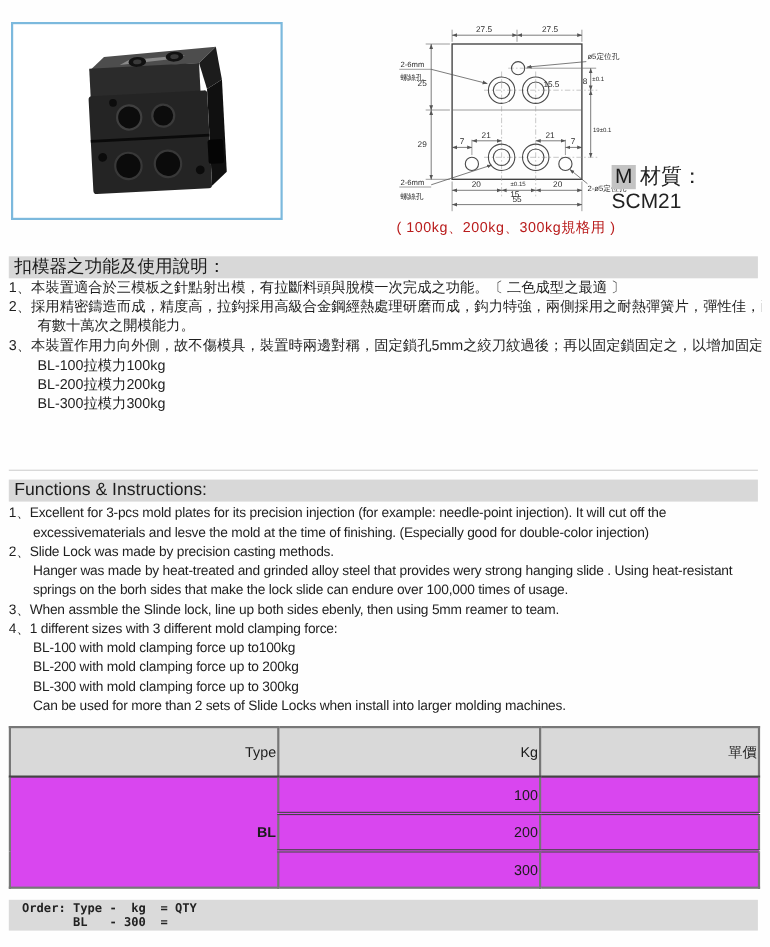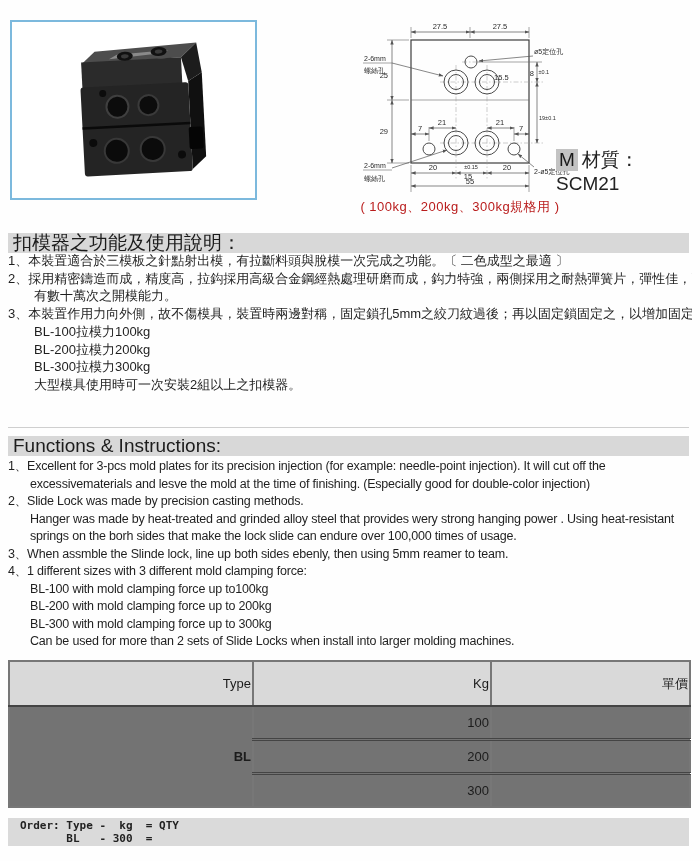--- a/index.html
+++ b/index.html
@@ -23,38 +23,38 @@
   .t2{font-size:5.5px;fill:#2b2b2b;}
   .tl{font-size:7px;fill:#2b2b2b;}
 
   .material{position:absolute;left:556px;top:147px;font-size:19px;color:#222;}
   .material .mbox{display:inline-block;background:#c3c3c3;color:#1a1a1a;padding:0 3px;margin-right:4px;}
   .caption{position:absolute;left:330px;top:198px;width:260px;text-align:center;
            font-size:13px;letter-spacing:0.5px;color:#b91c1c;}
 
   
   .bar{position:absolute;left:8px;width:681px;height:20px;background:#d8d8d8;
-       font-size:19px;line-height:20px;padding-left:5px;box-sizing:border-box;color:#1c1c1c;}
+       font-size:16px;line-height:20px;padding-left:5px;box-sizing:border-box;color:#1c1c1c;}
   .sep{position:absolute;left:8px;width:681px;height:1px;background:#cfcfcf;}
 
   
   .lines{position:absolute;left:8px;width:684px;}
   .line{white-space:nowrap;overflow:hidden;}
   .zh-lines{top:252px;font-size:13px;line-height:17.7px;}
   .zh-lines .ind{padding-left:26px;}
   .en-lines{top:458px;font-size:12.5px;letter-spacing:-0.2px;line-height:17.5px;}
   .en-lines .ind{padding-left:22px;}
 
   
   .price-table{position:absolute;left:8px;top:660px;width:681px;height:131px;
                border-collapse:collapse;table-layout:fixed;font-size:13px;}
   .price-table th,.price-table td{border:2px solid #777;text-align:right;vertical-align:middle;color:#1c1c1c;}
   .price-table{border:2px solid #333;}
   .price-table th{background:#d9d9d9;font-weight:400;height:41px;border-bottom:2px solid #444;}
-  .price-table td{height:29px;background:#737373;}
+  .price-table td{height:29px;background:#d946ef;}
   .price-table td.type{font-weight:700;}
   .price-table td.dbl{border-top:3px double #444;}
 
   
   .order-bar{position:absolute;left:8px;top:818px;width:681px;height:28px;background:#dadada;
              box-sizing:border-box;padding:2px 0 0 12px;}
   .order-bar .pre{font-family:"DejaVu Sans Mono","Liberation Mono",monospace;
                   font-size:11px;line-height:12.5px;white-space:pre;color:#222;font-weight:bold;}
 </style>
 </head>
@@ -198,31 +198,30 @@
   <div class="bar" style="top:233px;">扣模器之功能及使用說明：</div>
   <div class="lines zh-lines">
 
   <div class="line">1、本裝置適合於三模板之針點射出模，有拉斷料頭與脫模一次完成之功能。〔 二色成型之最適 〕</div>
       <div class="line">2、採用精密鑄造而成，精度高，拉鈎採用高級合金鋼經熱處理研磨而成，鈎力特強，兩側採用之耐熱彈簧片，彈性佳，耐熱力強，</div>
       <div class="line ind">有數十萬次之開模能力。</div>
       <div class="line">3、本裝置作用力向外側，故不傷模具，裝置時兩邊對稱，固定鎖孔5mm之絞刀紋過後；再以固定鎖固定之，以增加固定性。</div>
       <div class="line ind">BL-100拉模力100kg</div>
       <div class="line ind">BL-200拉模力200kg</div>
       <div class="line ind">BL-300拉模力300kg</div>
-      <div class="line ind">大型模具使用時可一次安裝2組以上之扣模器。</div>
     </div>
 
   <div class="sep" style="top:427px;"></div>
   <div class="bar" style="top:436px;">Functions &amp; Instructions:</div>
   <div class="lines en-lines">
 
   <div class="line">1、Excellent for 3-pcs mold plates for its  precision injection (for example: needle-point  injection). It will cut off the</div>
       <div class="line ind">excessivematerials and lesve the mold at the time of finishing. (Especially good for double-color injection)</div>
       <div class="line">2、Slide Lock was made by precision casting methods.</div>
-      <div class="line ind">Hanger was made by heat-treated and grinded alloy steel that provides wery strong hanging power . Using heat-resistant</div>
+      <div class="line ind">Hanger was made by heat-treated and grinded alloy steel that provides wery strong hanging slide . Using heat-resistant</div>
       <div class="line ind">springs on the borh sides that  make  the lock slide can endure over 100,000 times of usage.</div>
       <div class="line">3、When assmble the Slinde lock, line up both sides ebenly, then using 5mm reamer to team.</div>
       <div class="line">4、1 different sizes with 3 different mold clamping force:</div>
       <div class="line ind">BL-100 with mold clamping force up to100kg</div>
       <div class="line ind">BL-200 with mold clamping force up to 200kg</div>
       <div class="line ind">BL-300 with mold clamping force up to 300kg</div>
       <div class="line ind">Can be used for more than 2 sets of Slide Locks when install into larger molding machines.</div>
     </div>
 
   <table class="price-table">

